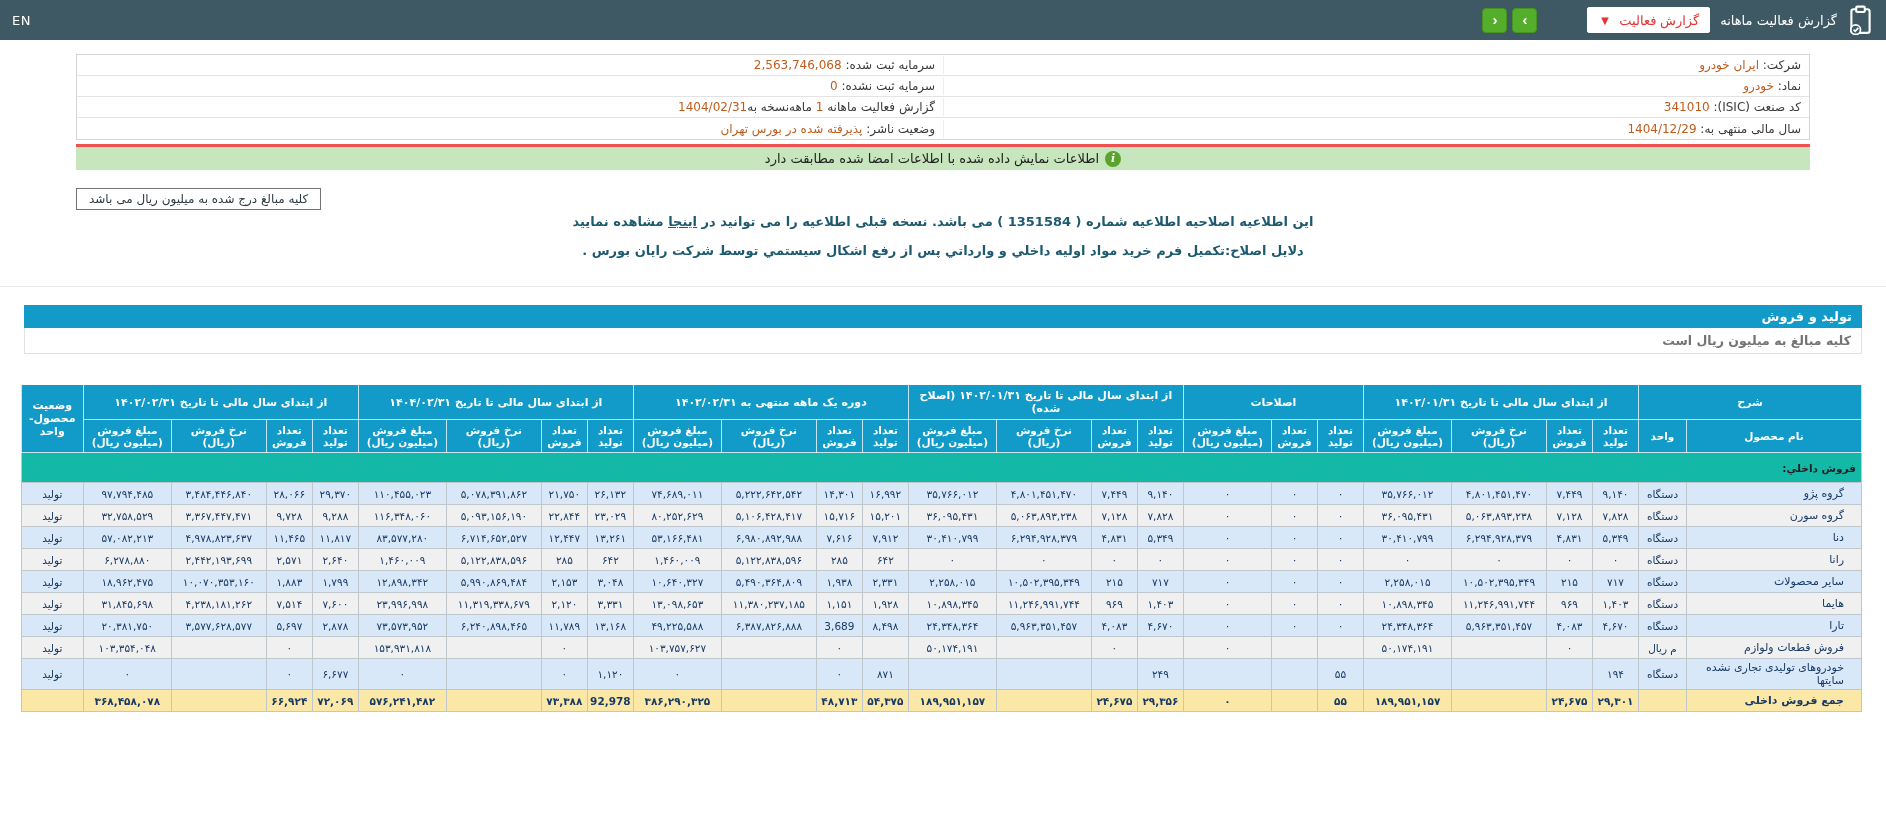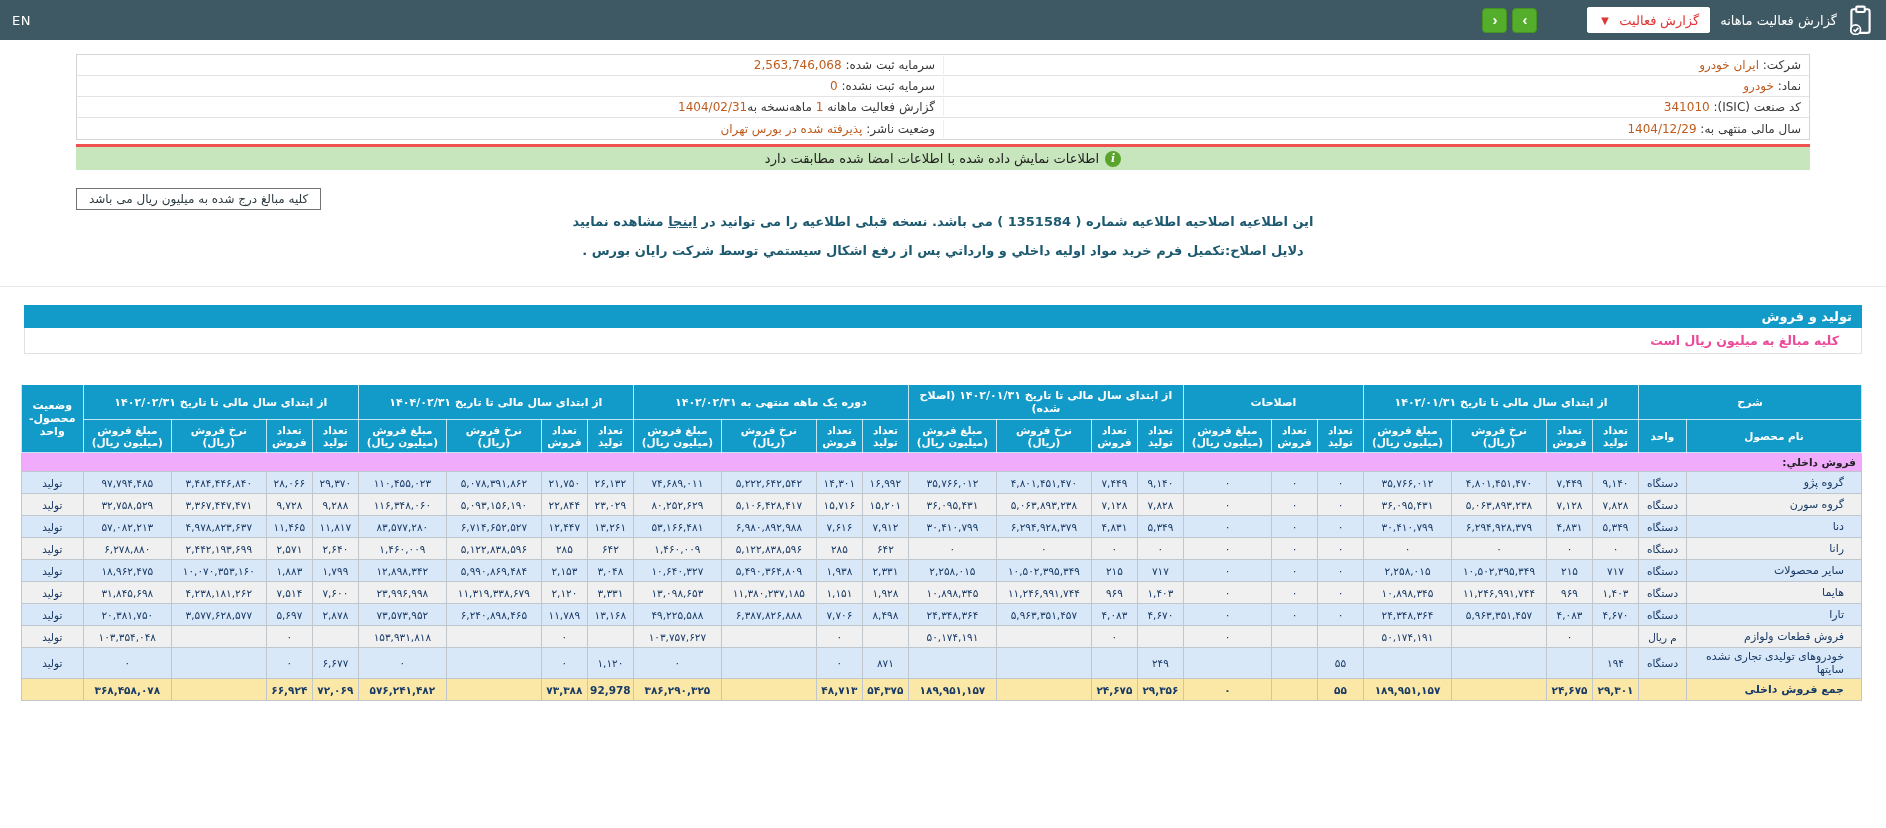--- a/index.html
+++ b/index.html
@@ -33,34 +33,34 @@
   .amounts-wrap { margin:18px 76px 0 76px; min-height:26px; }
   .amounts-box { float:left; border:1px solid #737373; background:#fff; padding:3px 12px; font-size:12px; color:#2d3b41; }
   .amend { clear:both; text-align:center; font-size:13px; font-weight:bold; color:#1d5a70; margin-top:0; }
   .amend + .amend { margin-top:14px; }
   .amend a { color:#1d5a70; text-decoration:underline; cursor:pointer; }
   .notice-sep { border-bottom:1px solid #e8e8e8; margin-top:28px; }
 
   
   .section-wrap { margin:18px 24px 0 24px; }
   .section-bar { background:#129bc8; color:#fff; font-weight:bold; font-size:13px; padding:4px 10px;margin-top:16px; }
-  .section-note { border:1px solid #e2e2e2; border-top:none; background:#fff; color:#ec4899; font-weight:bold; font-size:12.5px; padding:5px 22px; }
+  .section-note { border:1px solid #e2e2e2; border-top:none; background:#fff; color:#737373; font-weight:bold; font-size:12.5px; padding:5px 10px; }
 
   
   .tbl-wrap { margin:30px 24px 0 24px; }
   table { width:100%; border-collapse:collapse; table-layout:fixed; }
   thead th { background:#129bc8; color:#fff; border:1px solid rgba(255,255,255,.75); font-size:10.5px; font-weight:bold; padding:4px 2px; vertical-align:middle; }
   thead tr.grp th { font-size:11px; }
   tbody td { border:1px solid #bfc7cc; font-size:10.5px; color:#173a66; text-align:center; padding:2px 2px; height:22px; overflow:hidden; }
   td.name { text-align:right; padding-right:17px; font-size:11px; }
   tr.blue td { background:#d9e8f8; }
   tr.gray td { background:#f0f0f0; }
   td.y { background:#fce8a6; }
   td.b { background:#d9e8f8; }
-  tr.sect td { background:#f0abfc; text-align:right; font-weight:bold; color:#222; padding-right:5px; height:19px; }
+  tr.sect td { background:#14b8a6; text-align:right; font-weight:bold; color:#222; padding-right:5px; height:30px; }
   tr.total td { background:#fce8a6; font-weight:bold; }
 </style>
 </head>
 <body>
 
 <div class="topbar">
   <div class="tb-right">
     <span style="display:inline-flex">
       <svg width="27" height="30" viewBox="0 0 24 28">
         <rect x="3.5" y="4" width="17" height="22" rx="2" fill="none" stroke="#fff" stroke-width="2"></rect>
@@ -370,21 +370,21 @@
           <td class="y">۵,۹۶۳,۳۵۱,۴۵۷</td>
           <td class="y">۲۴,۳۴۸,۳۶۴</td>
           <td class="b">۰</td>
           <td class="b">۰</td>
           <td class="b">۰</td>
           <td class="y">۴,۶۷۰</td>
           <td class="y">۴,۰۸۳</td>
           <td class="y">۵,۹۶۳,۳۵۱,۴۵۷</td>
           <td class="y">۲۴,۳۴۸,۳۶۴</td>
           <td class="y">۸,۴۹۸</td>
-          <td class="y">۷,۷۰۶</td>
+          <td class="y">3,689</td>
           <td class="y">۶,۳۸۷,۸۲۶,۸۸۸</td>
           <td>۴۹,۲۲۵,۵۸۸</td>
           <td class="y">۱۳,۱۶۸</td>
           <td class="y">۱۱,۷۸۹</td>
           <td class="y">۶,۲۴۰,۸۹۸,۴۶۵</td>
           <td class="y">۷۳,۵۷۳,۹۵۲</td>
           <td class="y">۲,۸۷۸</td>
           <td class="y">۵,۶۹۷</td>
           <td class="y">۳,۵۷۷,۶۲۸,۵۷۷</td>
           <td>۲۰,۳۸۱,۷۵۰</td>

